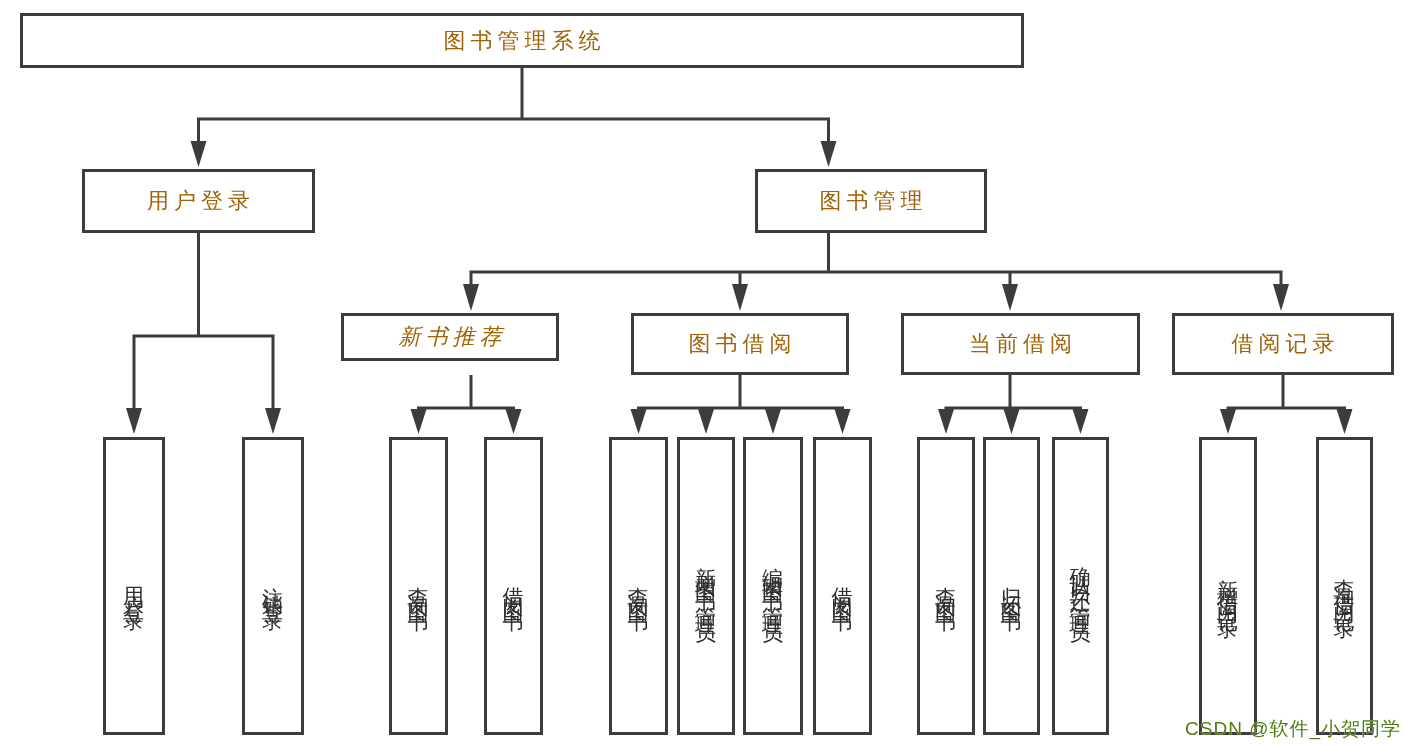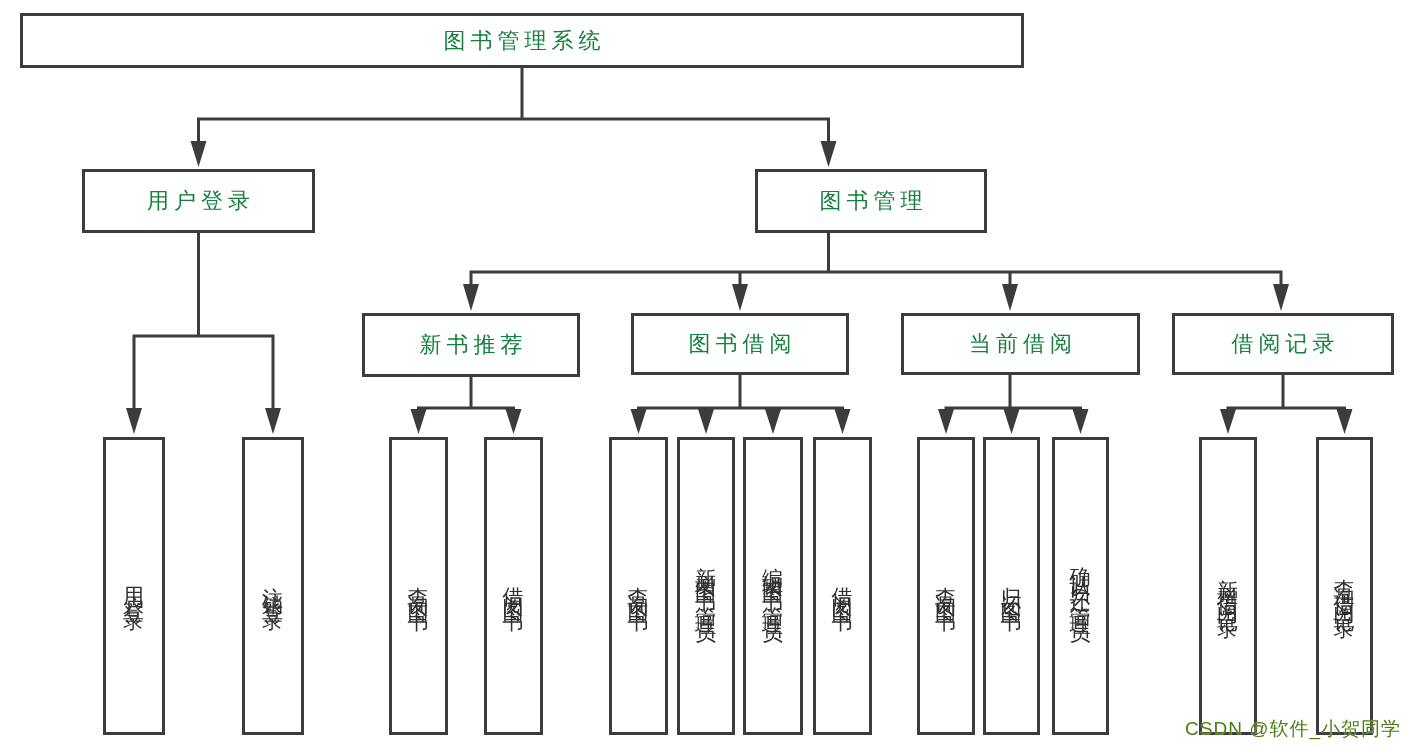--- a/index.html
+++ b/index.html
@@ -28,36 +28,36 @@
     background: #ffffff;
     display: flex;
     align-items: center;
     justify-content: center;
   }
   .hlabel {
     font-size: 22px;
     letter-spacing: 5px;
     text-indent: 5px;
     white-space: nowrap;
-    color: #15803d;
+    color: #a16207;
   }
   .leaf .vlabel {
     writing-mode: vertical-rl;
     text-orientation: mixed;
     font-size: 21px;
     letter-spacing: 8px;
     line-height: 1;
     color: #2e2e2e;
     white-space: nowrap;
   }
   
   .n-root            { left: 20px;  top: 13px;  width: 1004px; height: 55px; }
   .n-user-login      { left: 82px;  top: 169px; width: 233px;  height: 64px; }
   .n-book-mgmt       { left: 755px; top: 169px; width: 232px;  height: 64px; }
-  .n-l3-0            { left: 362px; top: 313px; width: 218px;  height: 64px; }
+  .n-l3-0            { left: 341px; top: 313px; width: 218px;  height: 48px; font-style: italic; }
   .n-l3-1            { left: 631px; top: 313px; width: 218px;  height: 62px; }
   .n-l3-2            { left: 901px; top: 313px; width: 239px;  height: 62px; }
   .n-l3-3            { left: 1172px;top: 313px; width: 222px;  height: 62px; }
   .leaf              { top: 437px;  height: 298px; }
   .lf-a0 { left: 103px;  width: 62px; }
   .lf-a1 { left: 242px;  width: 62px; }
   .lf-b0 { left: 389px;  width: 59px; }
   .lf-b1 { left: 484px;  width: 59px; }
   .lf-c0 { left: 609px;  width: 59px; }
   .lf-c1 { left: 677px;  width: 58px; }

